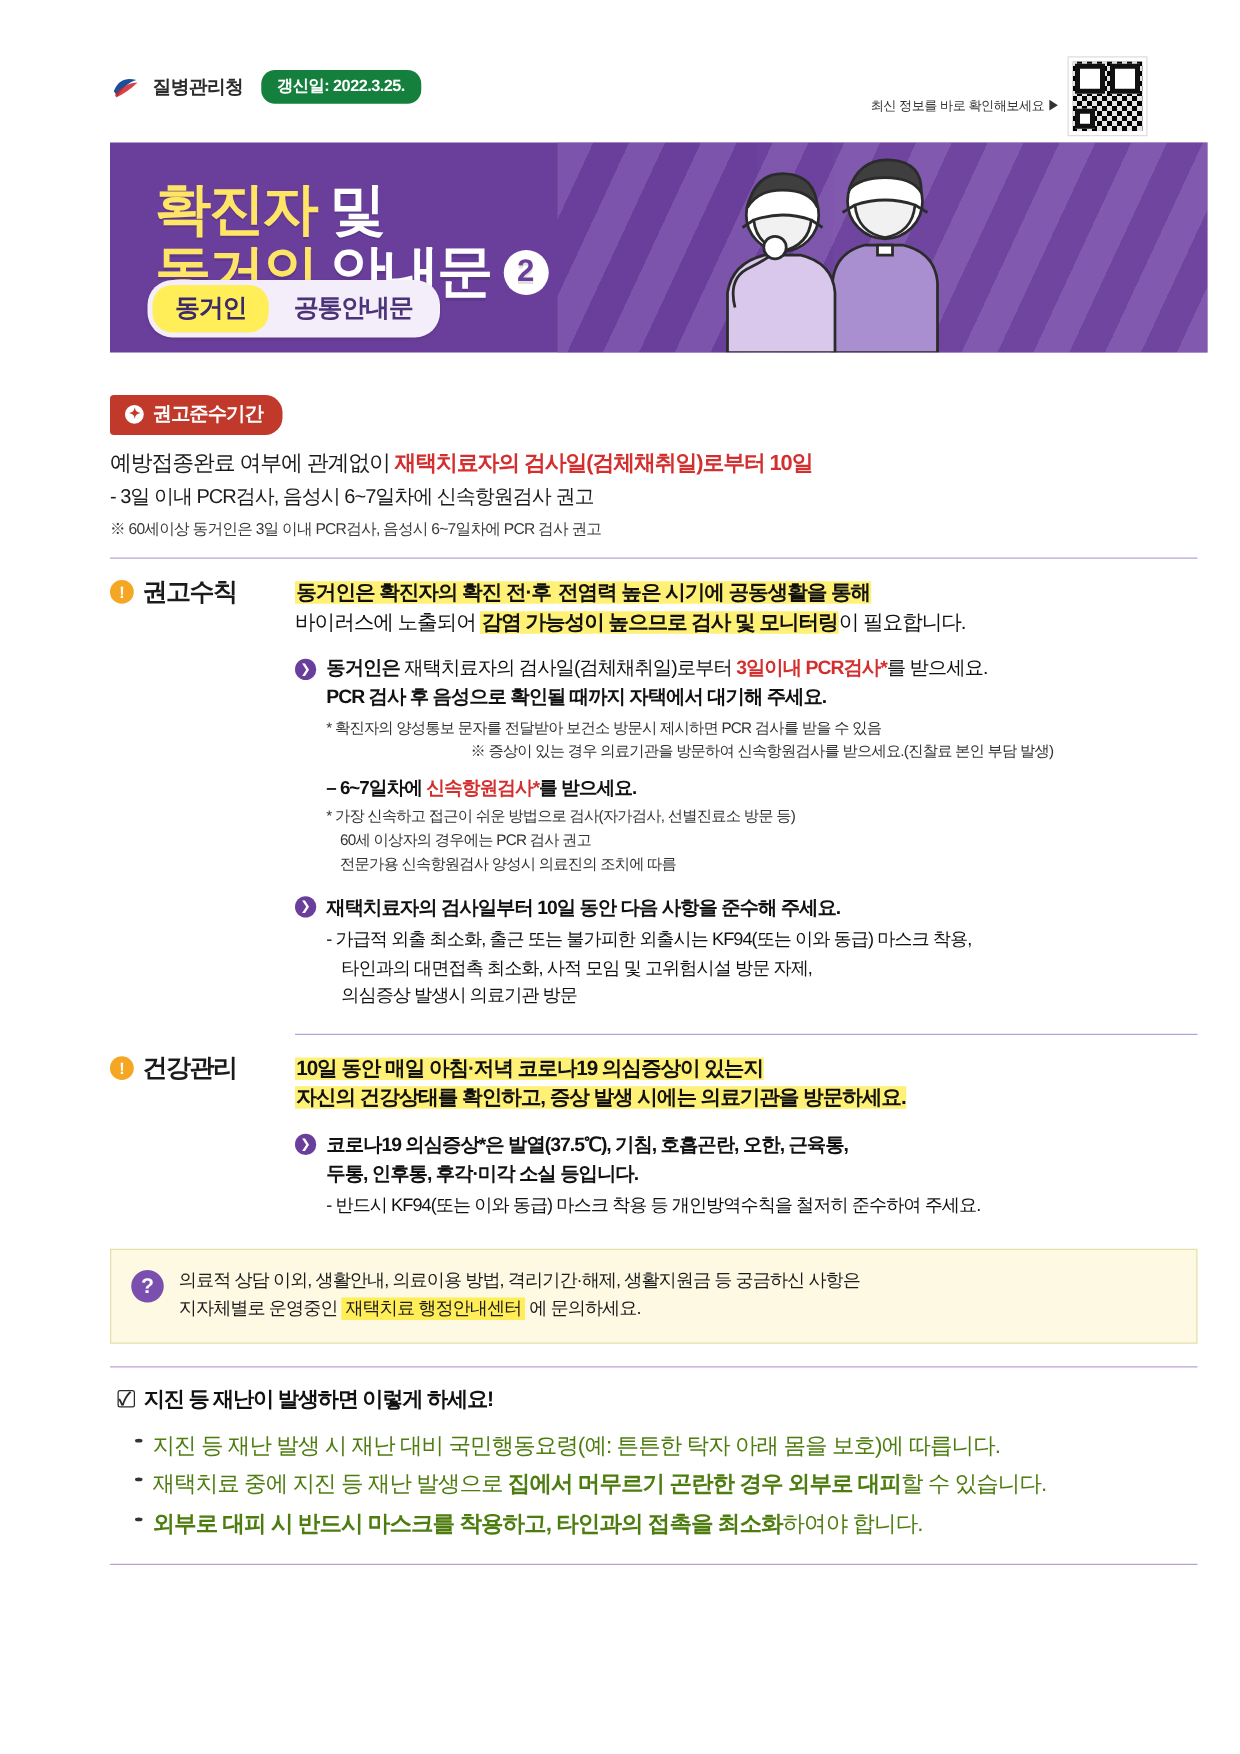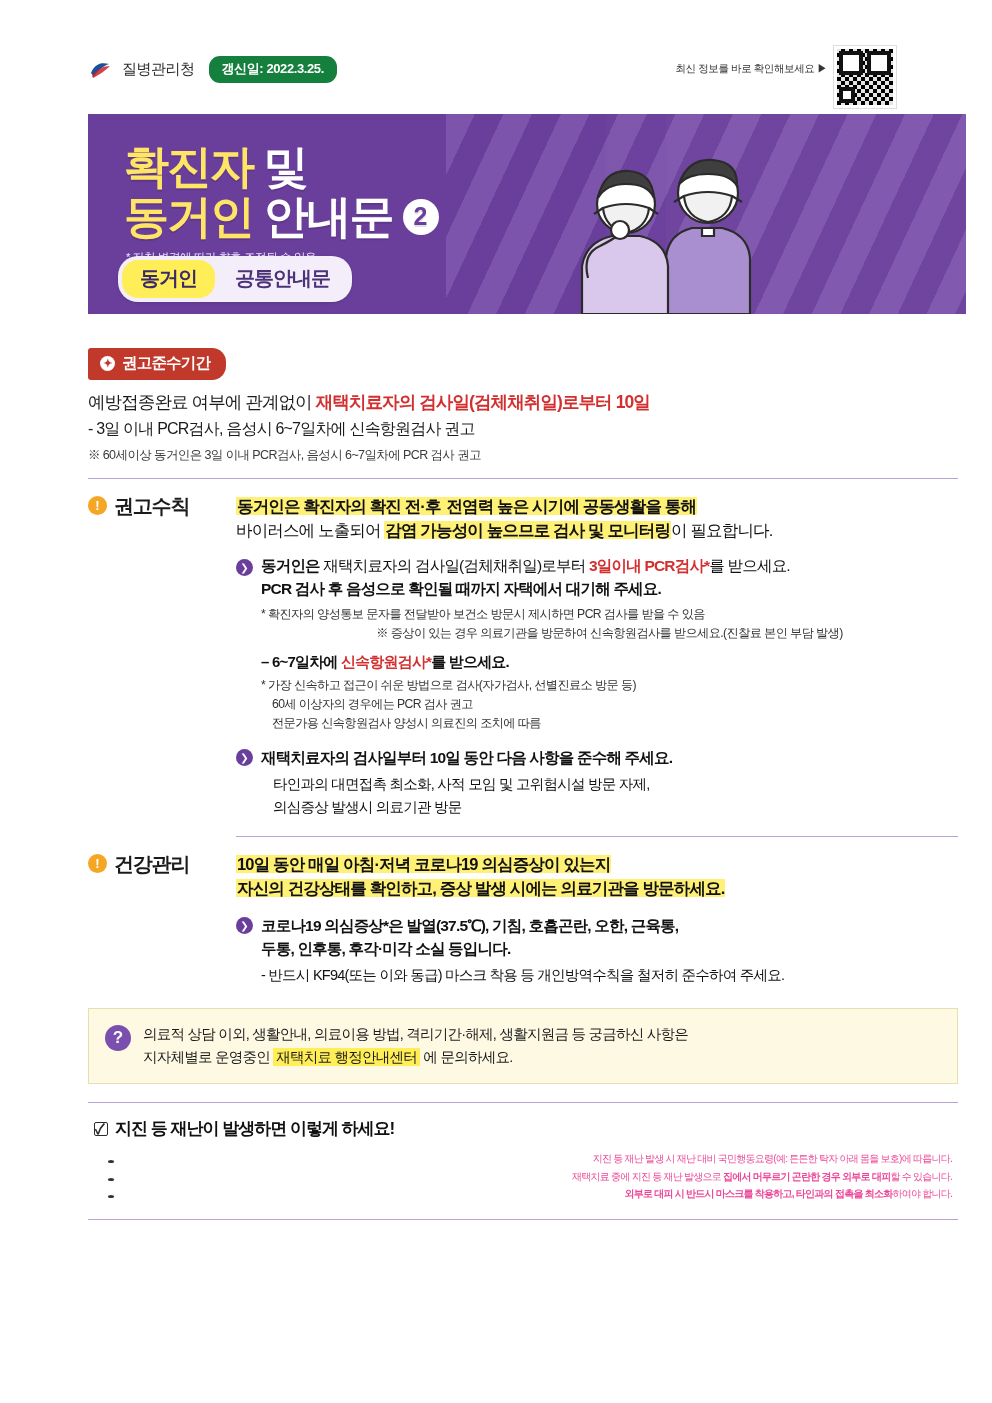--- a/index.html
+++ b/index.html
@@ -27,37 +27,37 @@
     position: absolute;
     left: 88px; top: 56px;
     display: flex; align-items: center; gap: 8px;
   }
   .logo-mark {
     width: 26px; height: 26px;
     position: relative;
   }
   .logo-mark svg { display: block; }
   .agency {
-    font-size: 15px; font-weight: 400; color: #2b2b2b;
+    font-size: 15px; font-weight: 700; color: #2b2b2b;
     letter-spacing: -0.5px;
   }
   .update-pill {
     margin-left: 6px;
     background: #15803d;
     color: #fff;
     font-size: 13px;
     font-weight: 700;
     border-radius: 11px;
     padding: 4px 13px 5px;
     letter-spacing: -0.4px;
   }
   .qr-wrap {
     position: absolute;
-    right: 96px; top: 46px;
-    display: flex; align-items: flex-start; gap: 7px;
+    right: 75px; top: 46px;
+    display: flex; align-items: center; gap: 7px;
   }
   .qr-caption {
     font-size: 10.5px; color: #333; letter-spacing: -0.4px;
     margin-top: 16px; white-space: nowrap;
   }
   .qr-box {
     width: 62px; height: 62px;
     background:
       repeating-linear-gradient(0deg, #1b1b1b 0 4px, #fff 4px 8px),
       repeating-linear-gradient(90deg, #1b1b1b 0 4px, #fff 4px 8px);
@@ -77,21 +77,21 @@
   .qr-box::after { right: 2px; top: 2px; }
   .qr-sq3 {
     position: absolute; left: 2px; bottom: 2px;
     width: 16px; height: 16px; border: 4px solid #111; background: #fff;
   }
 
   
   .hero {
     position: relative;
     margin: 4px 26px 12px 88px;
-    height: 200px;
+    height: 168px;
     background: #6a3f9c;
     overflow: hidden;
   }
   .hero .diag {
     position: absolute; top: 0; right: 0; height: 100%; width: 520px;
     background: repeating-linear-gradient(115deg, #7d55ac 0 26px, #6a3f9c 26px 52px);
     opacity: .95;
   }
   .hero .lightblock {
     position: absolute; right: 0; top: 0; height: 100%; width: 300px;
@@ -248,22 +248,22 @@
   .d-check {
     display: inline-block; width: 14px; height: 14px;
     border: 1.6px solid #2b2b2b; position: relative; border-radius: 2px;
   }
   .d-check::after {
     content: "✓"; position: absolute; left: 0px; top: -5px;
     font-size: 14px; color: #2b2b2b; font-weight: 800;
   }
   .d-list { margin: 10px 0 0 14px; }
   .d-item {
-    font-size: 10px; letter-spacing: -0.75px; color: #ec4899;
-    line-height: 1.75; display: flex; gap: 8px; justify-content: space-between;
+    font-size: 18px; letter-spacing: -0.75px; color: #4d7c0f;
+    line-height: 1.75; display: flex; gap: 8px;
   }
   .d-item .dot { flex: 0 0 6px; margin-top: 10px; width: 3px; height: 3px; background: #333; border-radius: 50%; }
   .d-item b { font-weight: 800; }
 </style>
 </head>
 <body>
 
 <div class="page">
 
   <div class="topbar">
@@ -379,20 +379,21 @@
               <span class="ind">전문가용 신속항원검사 양성시 의료진의 조치에 따름</span>
             </div>
           </div>
         </div>
 
         <div class="bullet">
           <span class="chev">❯</span>
           <div class="b-body">
             <div class="b-t2">재택치료자의 검사일부터 10일 동안 다음 사항을 준수해 주세요.</div>
             <div class="dash-list">
+              <div>- 가급적 외출 최소화, 출근 또는 불가피한 외출시는 KF94(또는 이와 동급) 마스크 착용,</div>
               <div style="padding-left:12px">타인과의 대면접촉 최소화, 사적 모임 및 고위험시설 방문 자제,</div>
               <div style="padding-left:12px">의심증상 발생시 의료기관 방문</div>
             </div>
           </div>
         </div>
         <div class="rule" style="margin-top:18px"></div>
       </div>
     </div>
 
     <div class="block">

